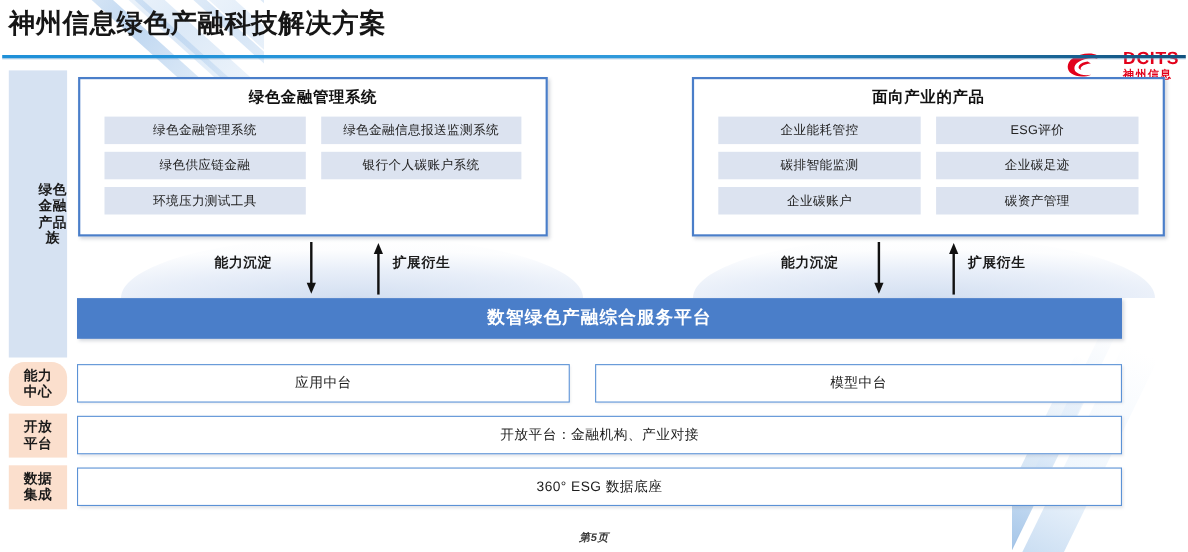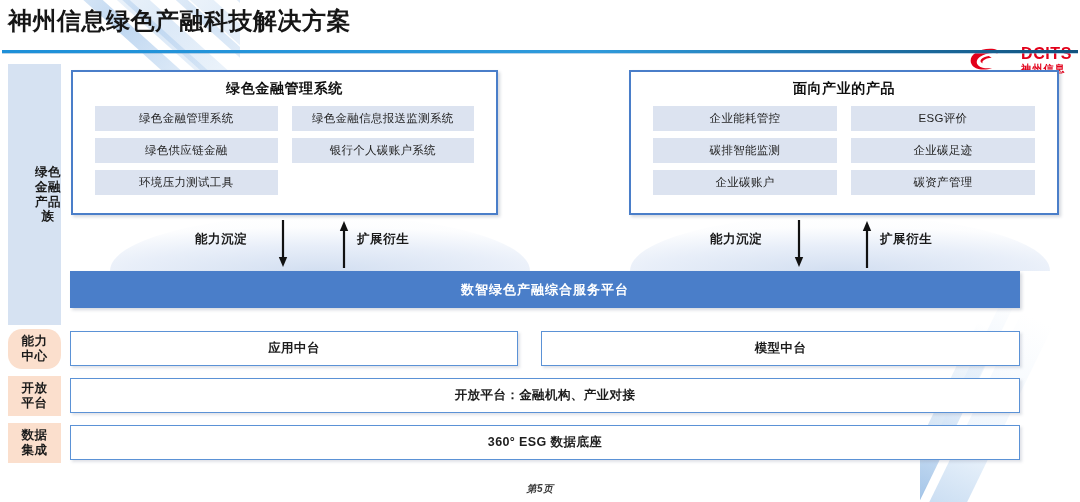--- a/index.html
+++ b/index.html
@@ -185,37 +185,36 @@
   
   .platform-bar {
     position: absolute;
     background: #4a7ec9;
     display: flex;
     align-items: center;
     justify-content: center;
     box-shadow: 2px 2px 3px rgba(120,130,150,.3);
   }
   .platform-bar span {
-    font-size: 13px;
+    font-size: 16px;
     font-weight: bold;
     color: #ffffff;
     letter-spacing: 1px;
   }
 
   
   .row-box {
     position: absolute;
     background: #ffffff;
     border: 1.6px solid #5b92d6;
     box-sizing: border-box;
     display: flex;
     align-items: center;
     justify-content: center;
     box-shadow: 1.5px 1.5px 2.5px rgba(130,140,160,.25);
-    font-weight: bold;
   }
   .row-box span {
     font-size: 12.5px;
     color: #1d1d1d;
     letter-spacing: .4px;
   }
 
   
   .footer-page {
     position: absolute;

